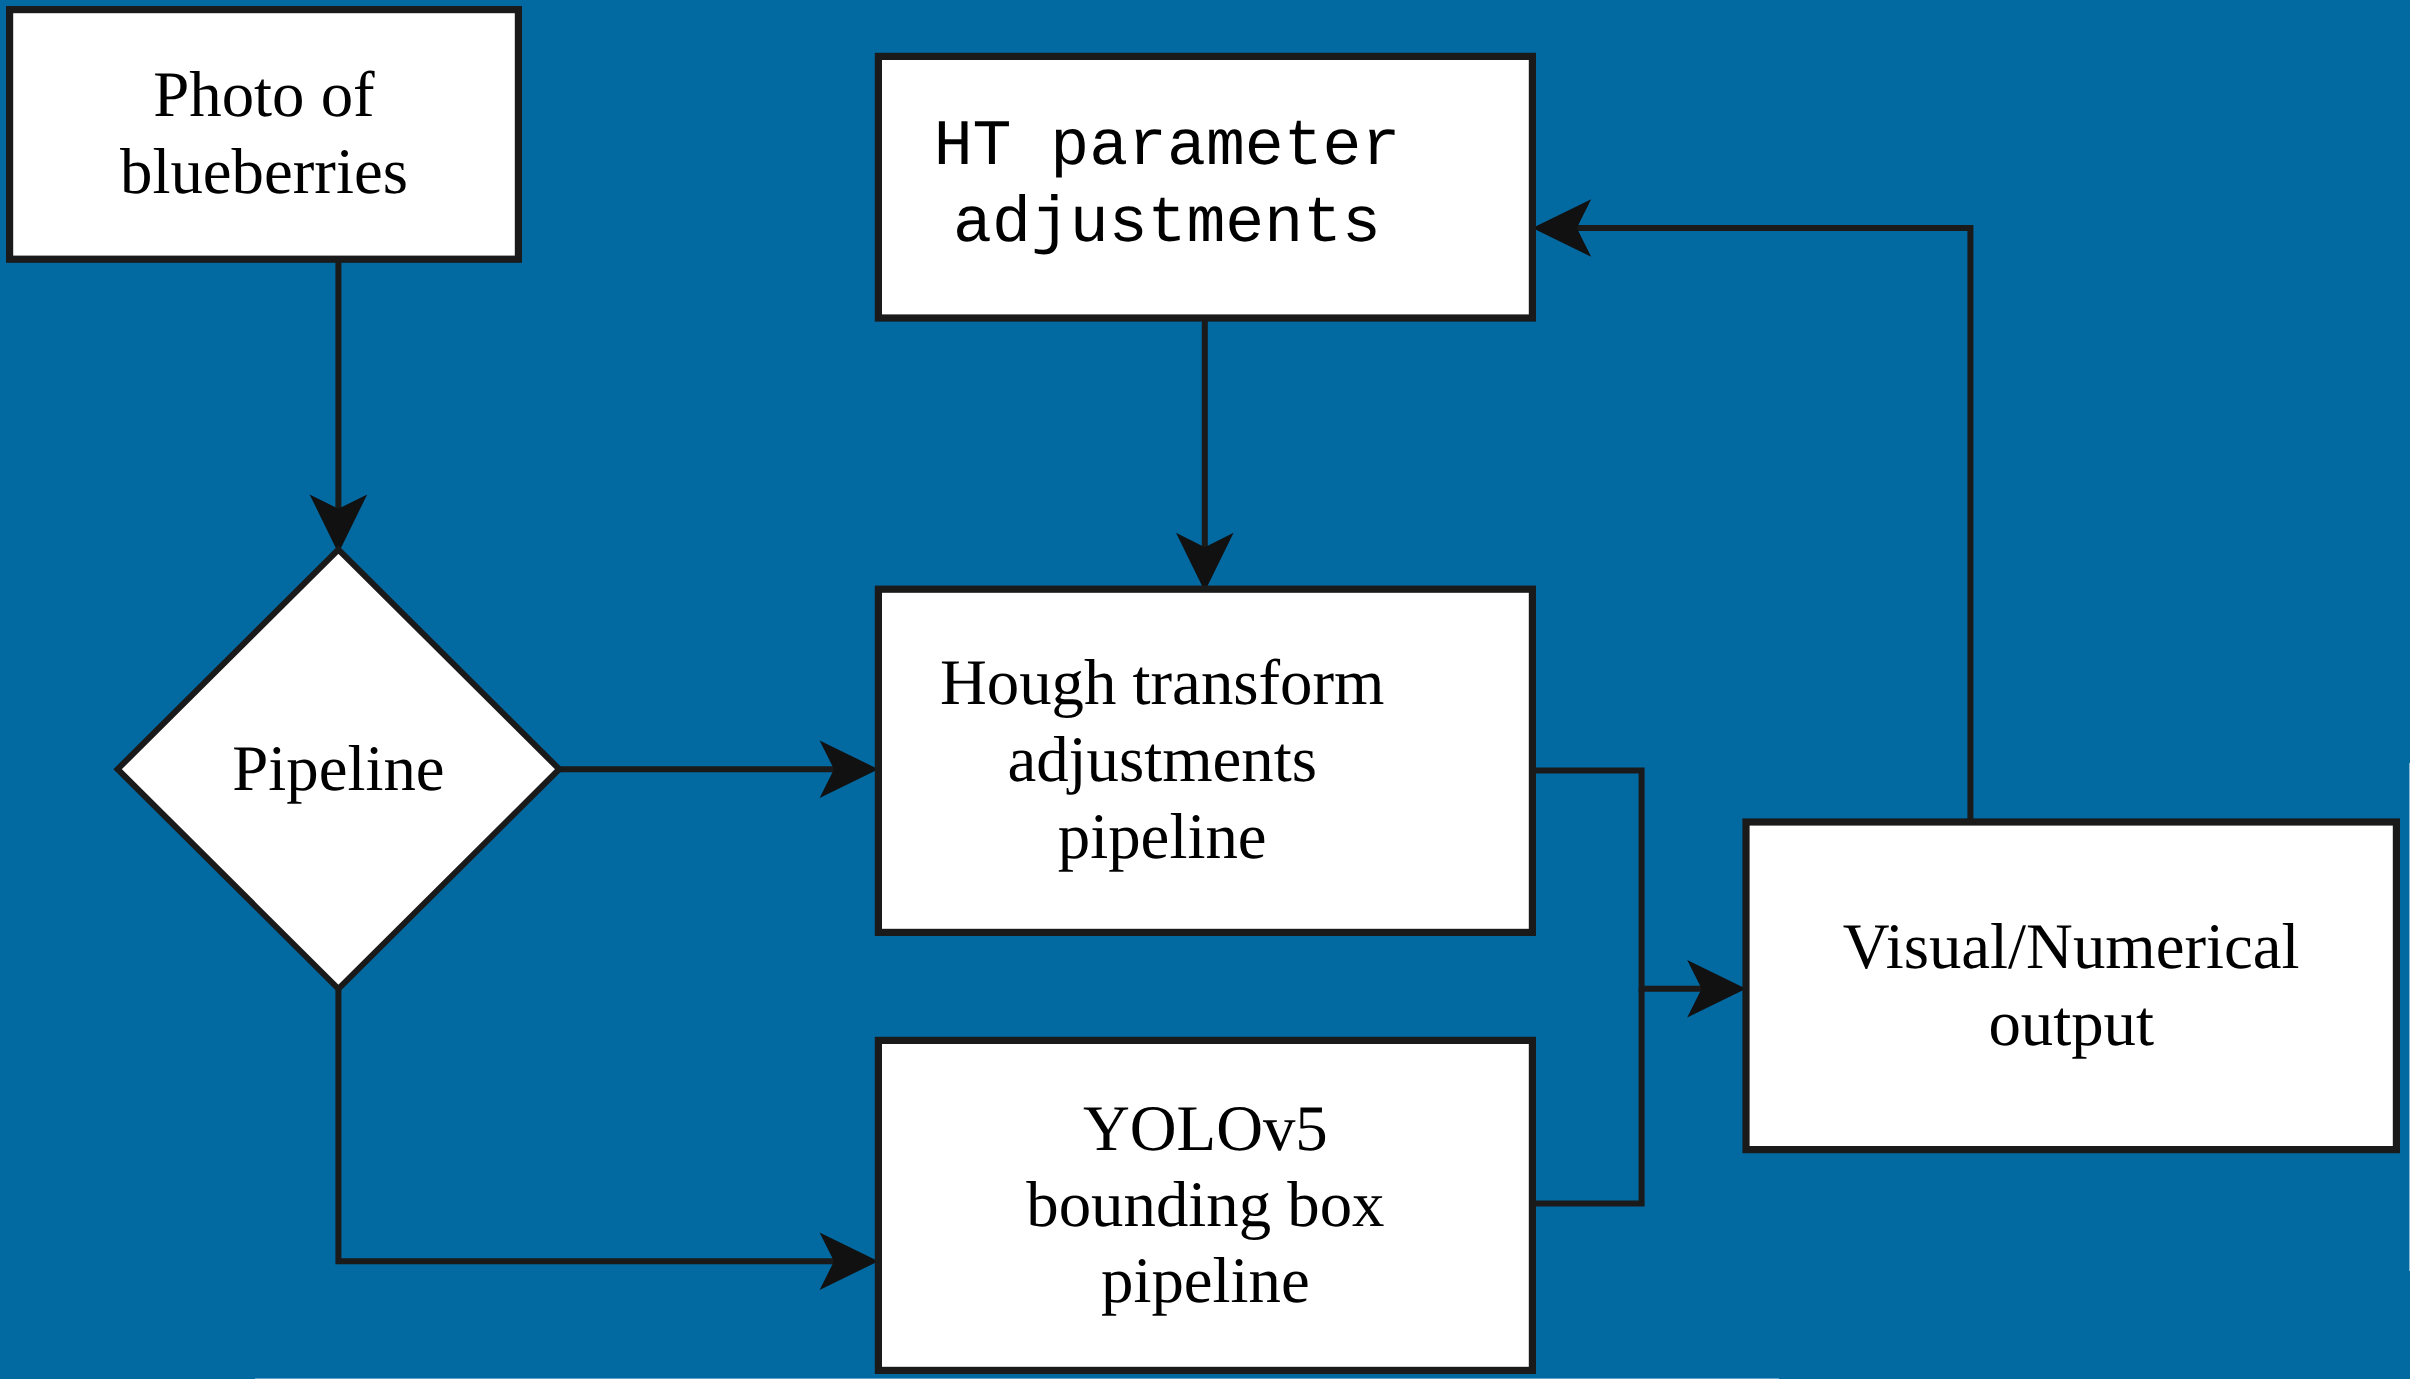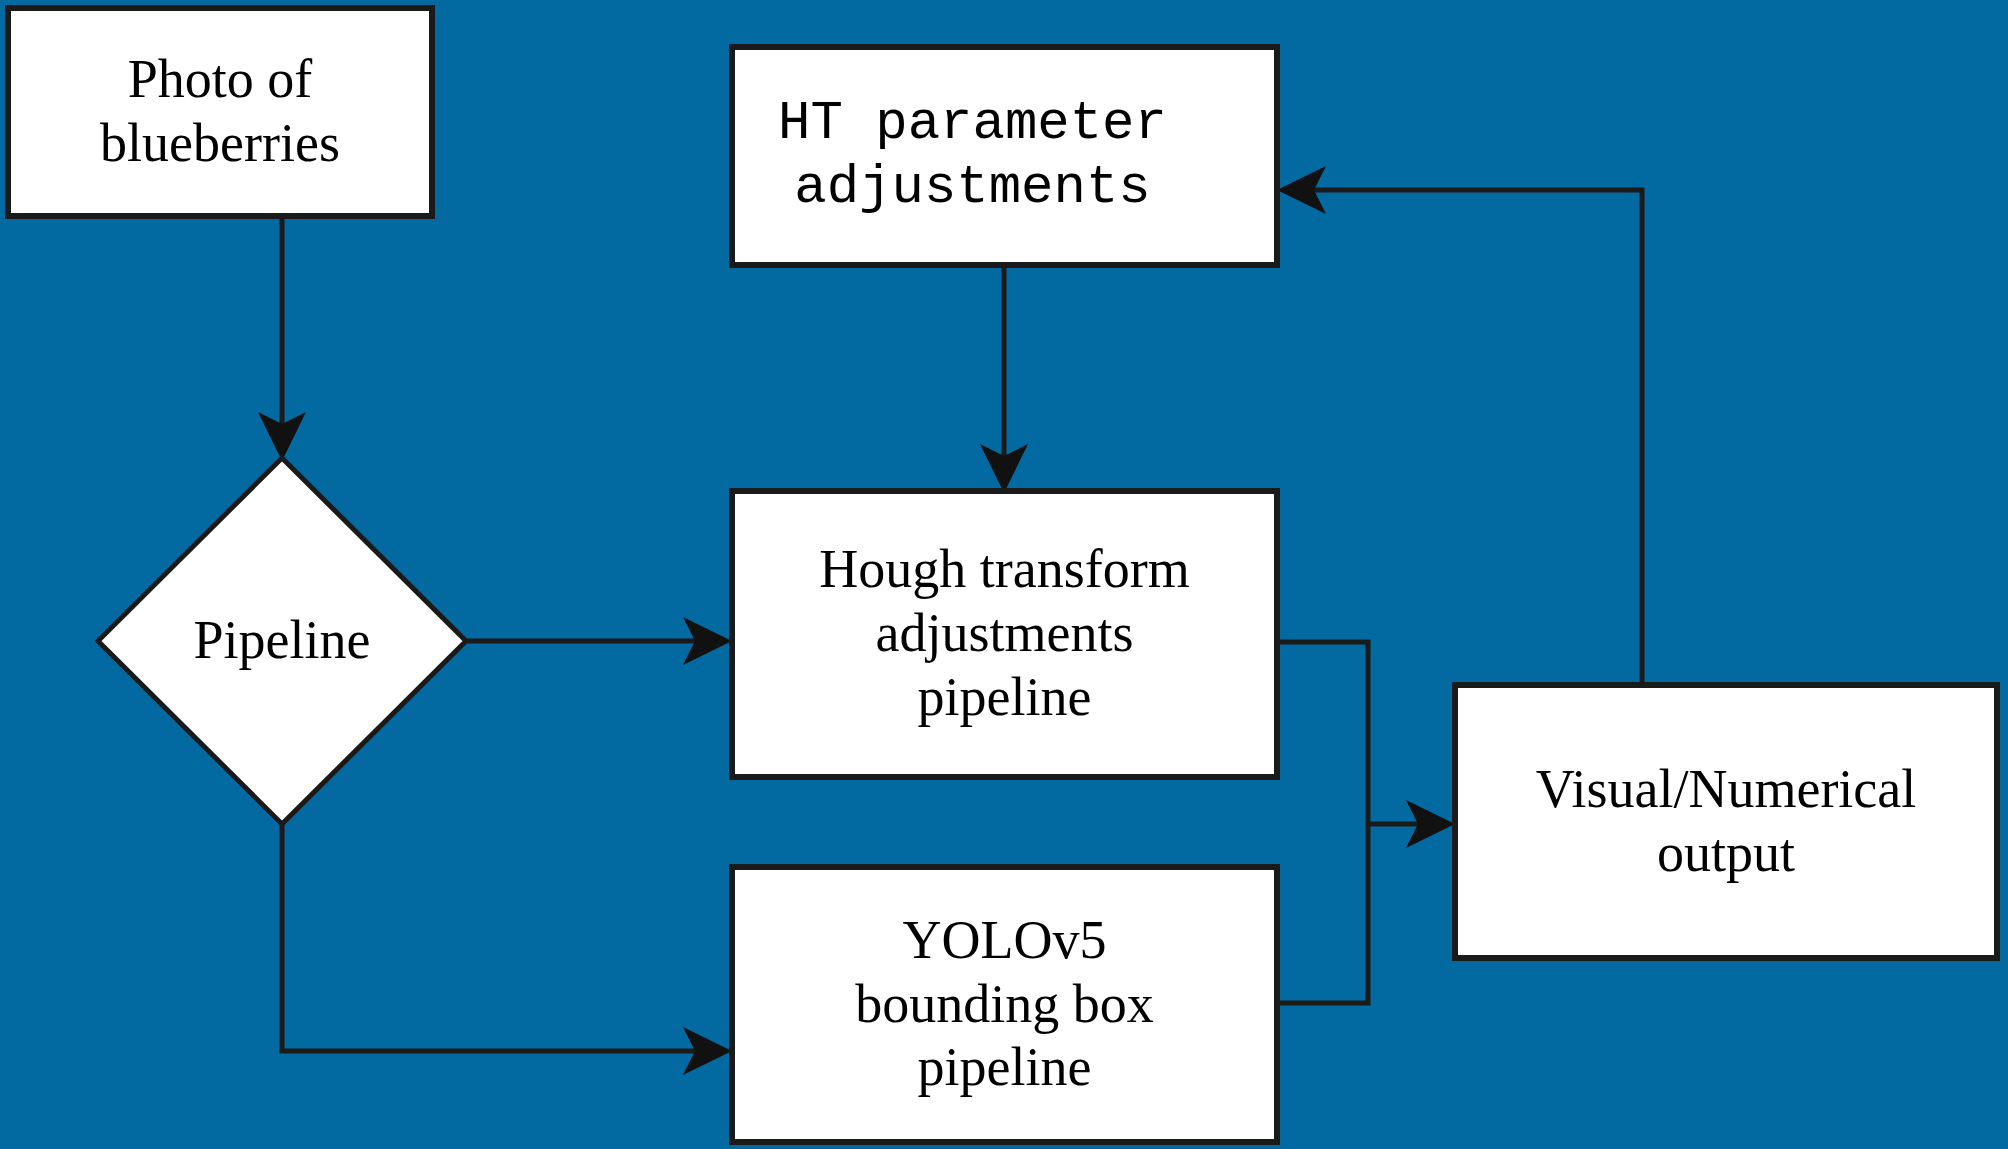--- a/index.html
+++ b/index.html
@@ -104,21 +104,21 @@
 
   <div class="node-label" style="left:700px; top:47px; width:545px; height:218px;font-family:Liberation Mono, monospace;">
     <span>HT parameter</span>
     <span>adjustments</span>
   </div>
 
   <div class="node-label" style="left:98px; top:458px; width:368px; height:366px;">
     <span>Pipeline</span>
   </div>
 
-  <div class="node-label" style="left:732px; top:491px; width:545px; height:286px;">
+  <div class="node-label" style="left:696px; top:491px; width:545px; height:286px;">
     <span>Hough transform</span>
     <span>adjustments</span>
     <span>pipeline</span>
   </div>
 
   <div class="node-label" style="left:732px; top:867px; width:545px; height:275px;">
     <span>YOLOv5</span>
     <span>bounding box</span>
     <span>pipeline</span>
   </div>

